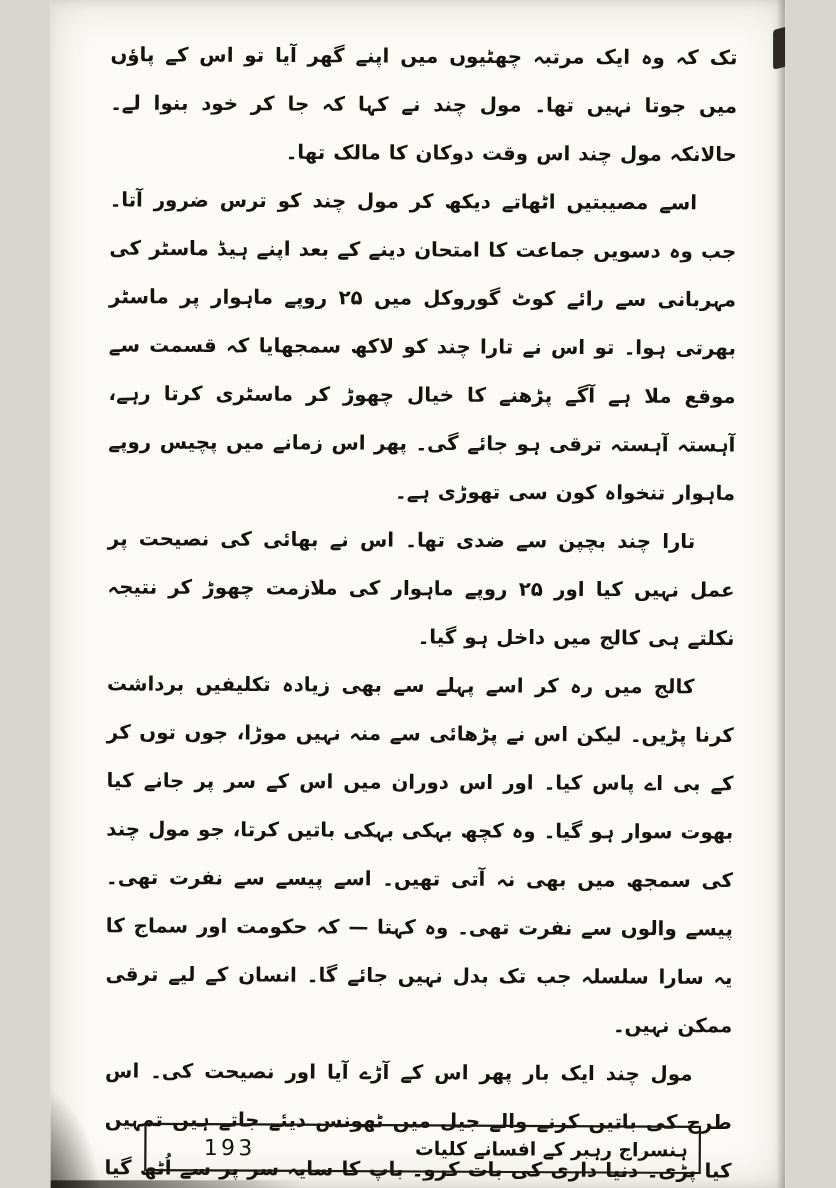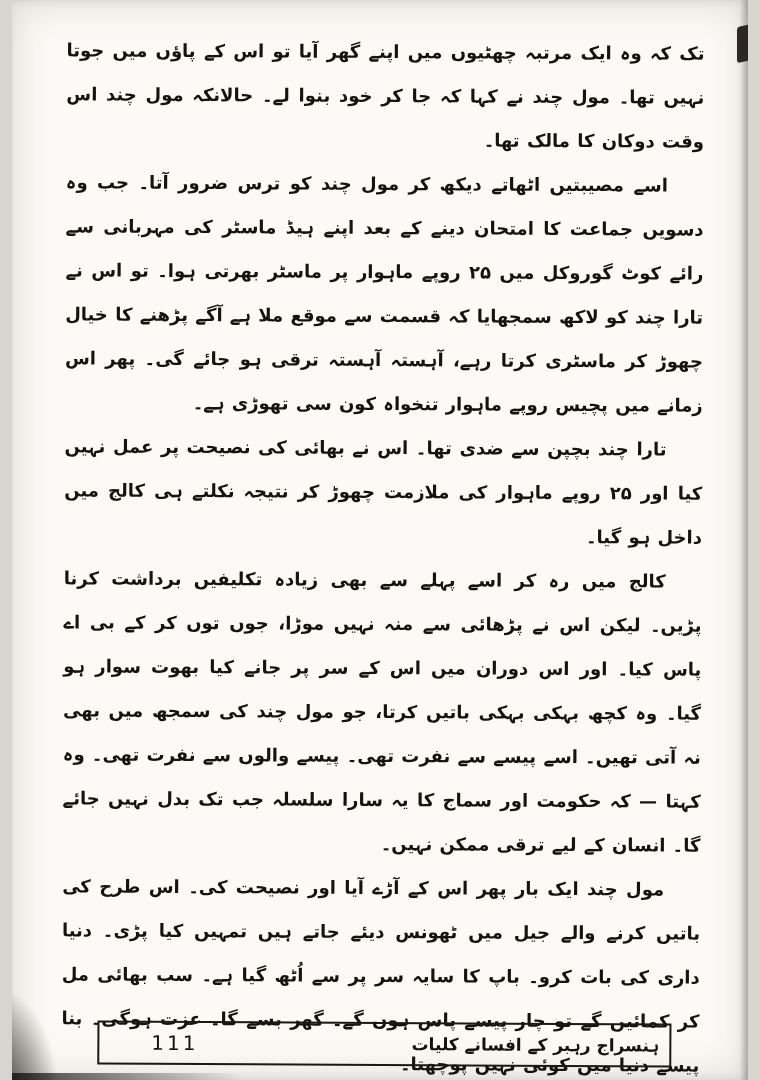--- a/index.html
+++ b/index.html
@@ -2,21 +2,21 @@
 <html lang="ur" dir="rtl"><head>
 <meta charset="utf-8">
 <style>
   html, body {
     margin: 0;
     padding: 0;
     background: #d8d5cf;
   }
   .page {
     position: relative;
-    width: 736px;
+    width: 668px;
     height: 1080px;
     margin: 0 auto;
     background: #fbfaf6;
     overflow: hidden;
     box-shadow: inset 0 0 40px rgba(60,55,45,0.18), inset -4px 0 10px rgba(40,35,30,0.12);
     font-family: "DejaVu Sans", sans-serif;
     color: #16130e;
   }
   .scan-inner {
     position: absolute;
@@ -115,21 +115,21 @@
       <p class="para">تک کہ وہ ایک مرتبہ چھٹیوں میں اپنے گھر آیا تو اس کے پاؤں میں جوتا نہیں تھا۔ مول چند نے کہا کہ جا کر خود بنوا لے۔ حالانکہ مول چند اس وقت دوکان کا مالک تھا۔</p>
       <p class="para indent">اسے مصیبتیں اٹھاتے دیکھ کر مول چند کو ترس ضرور آتا۔ جب وہ دسویں جماعت کا امتحان دینے کے بعد اپنے ہیڈ ماسٹر کی مہربانی سے رائے کوٹ گوروکل میں ۲۵ روپے ماہوار پر ماسٹر بھرتی ہوا۔ تو اس نے تارا چند کو لاکھ سمجھایا کہ قسمت سے موقع ملا ہے آگے پڑھنے کا خیال چھوڑ کر ماسٹری کرتا رہے، آہستہ آہستہ ترقی ہو جائے گی۔ پھر اس زمانے میں پچیس روپے ماہوار تنخواہ کون سی تھوڑی ہے۔</p>
       <p class="para indent">تارا چند بچپن سے ضدی تھا۔ اس نے بھائی کی نصیحت پر عمل نہیں کیا اور ۲۵ روپے ماہوار کی ملازمت چھوڑ کر نتیجہ نکلتے ہی کالج میں داخل ہو گیا۔</p>
       <p class="para indent">کالج میں رہ کر اسے پہلے سے بھی زیادہ تکلیفیں برداشت کرنا پڑیں۔ لیکن اس نے پڑھائی سے منہ نہیں موڑا، جوں توں کر کے بی اے پاس کیا۔ اور اس دوران میں اس کے سر پر جانے کیا بھوت سوار ہو گیا۔ وہ کچھ بہکی بہکی باتیں کرتا، جو مول چند کی سمجھ میں بھی نہ آتی تھیں۔ اسے پیسے سے نفرت تھی۔ پیسے والوں سے نفرت تھی۔ وہ کہتا — کہ حکومت اور سماج کا یہ سارا سلسلہ جب تک بدل نہیں جائے گا۔ انسان کے لیے ترقی ممکن نہیں۔</p>
       <p class="para indent">مول چند ایک بار پھر اس کے آڑے آیا اور نصیحت کی۔ اس طرح کی باتیں کرنے والے جیل میں ٹھونس دیئے جاتے ہیں تمہیں کیا پڑی۔ دنیا داری کی بات کرو۔ باپ کا سایہ سر پر سے اُٹھ گیا ہے۔ سب بھائی مل کر کمائیں گے تو چار پیسے پاس ہوں گے۔ گھر بسے گا۔ عزت ہوگی۔ بنا پیسے دنیا میں کوئی نہیں پوچھتا۔</p>
 
     </div>
 
     <div class="footer-box">
       <span class="book-title">ہنسراج رہبر کے افسانے کلیات</span>
-      <span class="page-number">111</span>
+      <span class="page-number">193</span>
     </div>
 
   </div>
 
   <div class="artifact smudge-bottom-left"></div>
   <div class="artifact edge-mark-top-right"></div>
   <div class="artifact streak-bottom"></div>
   <div class="artifact edge-shade-right"></div>
 </div>
 

